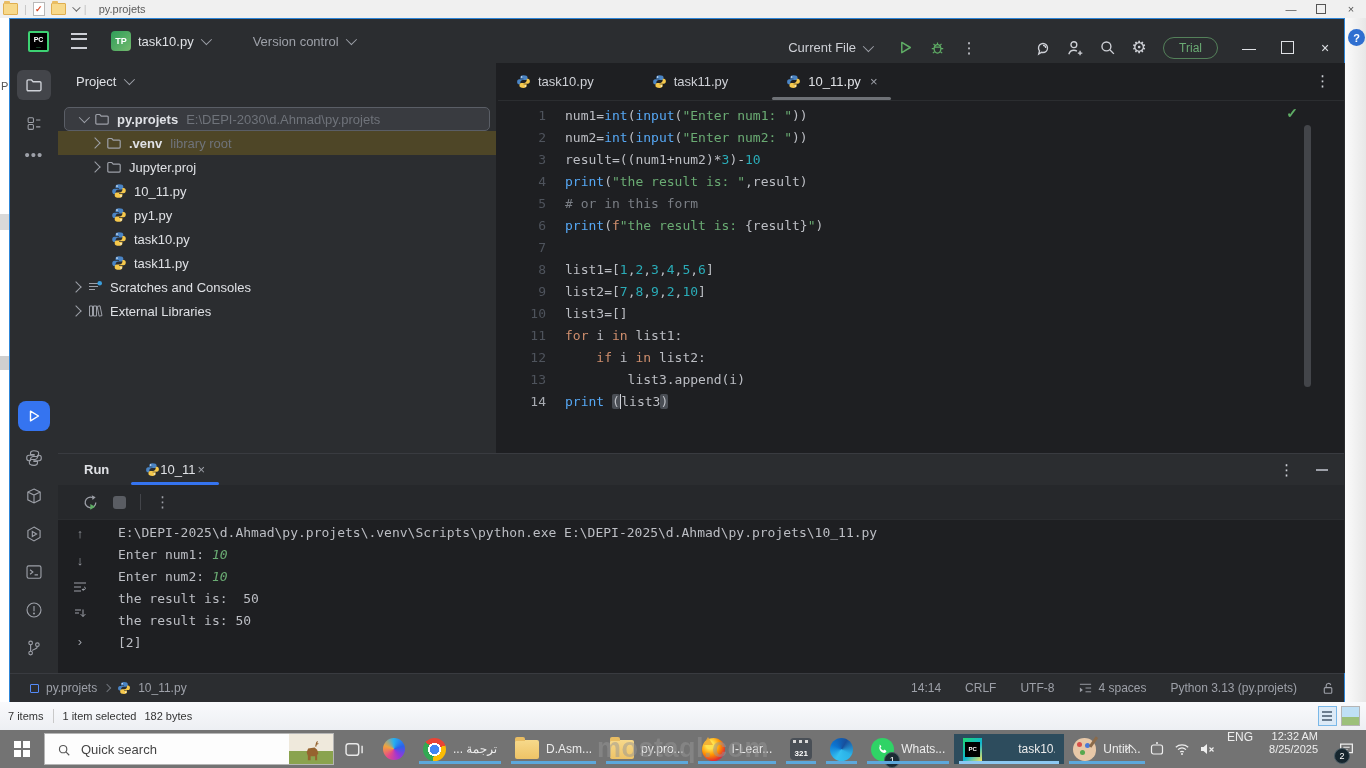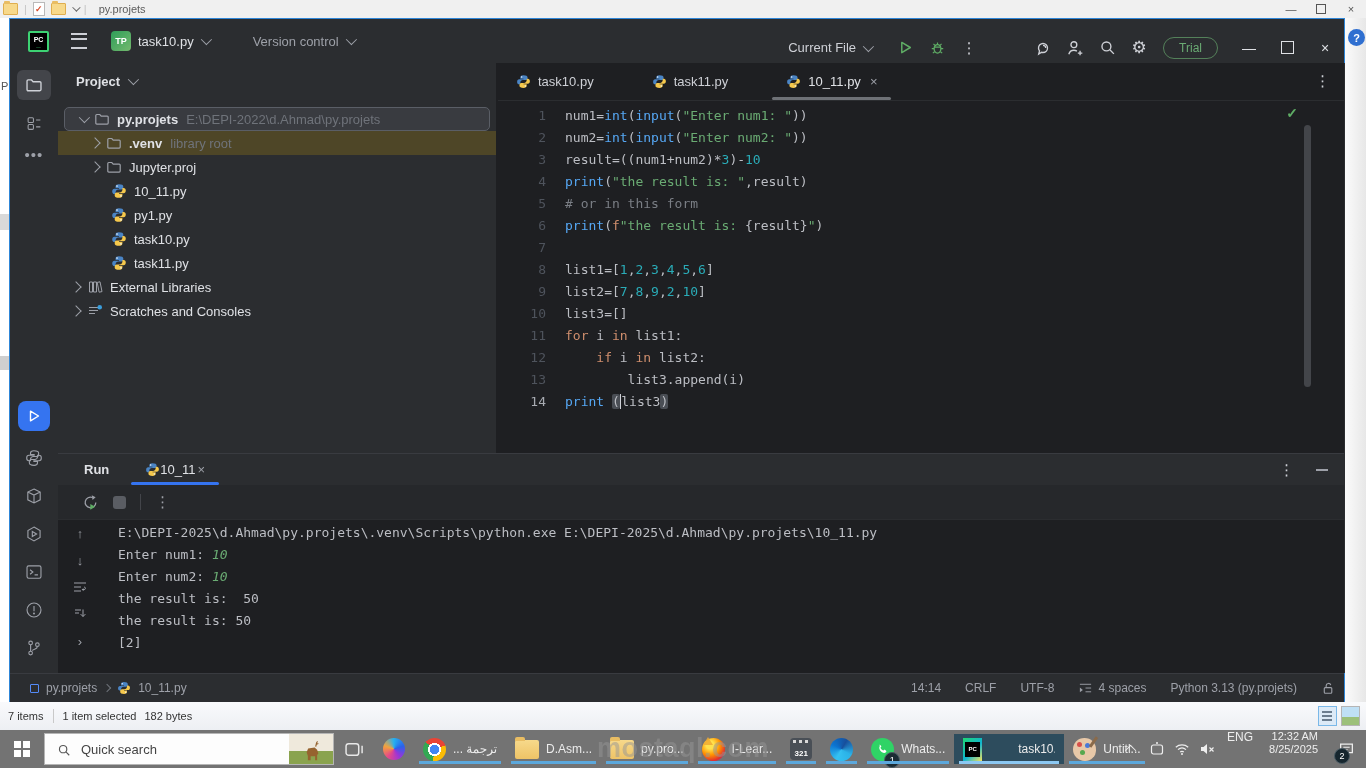--- a/index.html
+++ b/index.html
@@ -68,21 +68,21 @@
   .st-item.active{background:#43454a;color:#cfd2d8;}
   .st-dots{color:#9da0a8;font-size:15px;letter-spacing:1px;text-align:center;margin:4px 0 10px;}
   .st-run{width:32px;height:30px;margin:0 auto 12px;background:#3574f0;border-radius:8px;display:flex;align-items:center;justify-content:center;color:#fff;}
   .st-group-low{position:absolute;left:0;top:338px;width:48px;}
 
   .rstripe{position:absolute;left:1303px;top:44px;width:32px;height:610px;background:#2b2d30;}
   .rs-item{width:32px;height:34px;display:flex;align-items:center;justify-content:center;color:#9da0a8;margin-top:10px;position:relative;}
   .reddot{position:absolute;right:6px;top:6px;width:6px;height:6px;border-radius:50%;background:#e55765;}
 
   .projpanel{position:absolute;left:48px;top:44px;width:440px;height:390px;background:#2b2d30;border-right:2px solid #1e1f22;box-sizing:border-box;}
-  .pp-head{display:flex;align-items:center;gap:8px;height:36px;padding-left:18px;font-size:13px;font-weight:bold;color:#dfe1e5;}
+  .pp-head{display:flex;align-items:center;gap:8px;height:36px;padding-left:18px;font-size:13px;font-weight:normal;color:#dfe1e5;}
   .pp-head .chv{color:#9da0a8;}
   #tree{position:absolute;left:0;top:44px;width:100%;}
   .trow{height:24px;display:flex;align-items:center;font-size:13px;color:#dfe1e5;position:relative;box-sizing:border-box;}
   .trow .chv{color:#9da0a8;margin:0 7px 0 0;}
   .trow .ti{margin-right:7px;color:#9da0a8;}
   .trow .hint{color:#6f737a;margin-left:8px;white-space:nowrap;overflow:hidden;}
   .trow.sel{background:#393b40;border:1px solid #5a5e66;border-radius:5px;margin:0 6px;}
   .trow.venv{background:#4e4627;}
   .trow .b{font-weight:bold;}
 
@@ -486,21 +486,21 @@
         <span>Project</span>
           <span class="chv down"></span>
       </div>
       <div id="tree">
           <div class="trow sel" style="padding-left: 14px;">
             <span class="chv down"></span>
             <svg class="ic ti" width="16" height="16">
               <use href="#i-folder"></use>
             </svg>
             <span class="b">py.projets</span>
-            <span class="hint">E:\DEPI-2022\d.Ahmad\py.projets</span>
+            <span class="hint">E:\DEPI-2030\d.Ahmad\py.projets</span>
           </div>
           <div class="trow venv" style="padding-left: 33px;">
             <span class="chv right"></span>
             <svg class="ic ti" width="16" height="16">
               <use href="#i-folder"></use>
             </svg>
             <span class="b">.venv</span>
             <span class="hint">library root</span>
           </div>
           <div class="trow" style="padding-left: 33px;">
@@ -530,30 +530,30 @@
           </div>
           <div class="trow" style="padding-left: 53px;">
             <svg class="ic ti" width="16" height="16">
               <use href="#i-py"></use>
             </svg>
             <span>task11.py</span>
           </div>
           <div class="trow" style="padding-left: 14px;">
             <span class="chv right"></span>
             <svg class="ic ti" width="16" height="16">
-              <use href="#i-lib"></use>
-            </svg>
-            <span>External Libraries</span>
+              <use href="#i-scratch"></use>
+            </svg>
+            <span>Scratches and Consoles</span>
           </div>
           <div class="trow" style="padding-left: 14px;">
             <span class="chv right"></span>
             <svg class="ic ti" width="16" height="16">
-              <use href="#i-scratch"></use>
-            </svg>
-            <span>Scratches and Consoles</span>
+              <use href="#i-lib"></use>
+            </svg>
+            <span>External Libraries</span>
           </div>
         </div>
     </div>
 
     <div class="editor">
       <div class="ed-tabs" id="ed-tabs">
           <div class="ed-tab">
             <svg class="ic" width="15" height="15">
               <use href="#i-py"></use>
             </svg>

